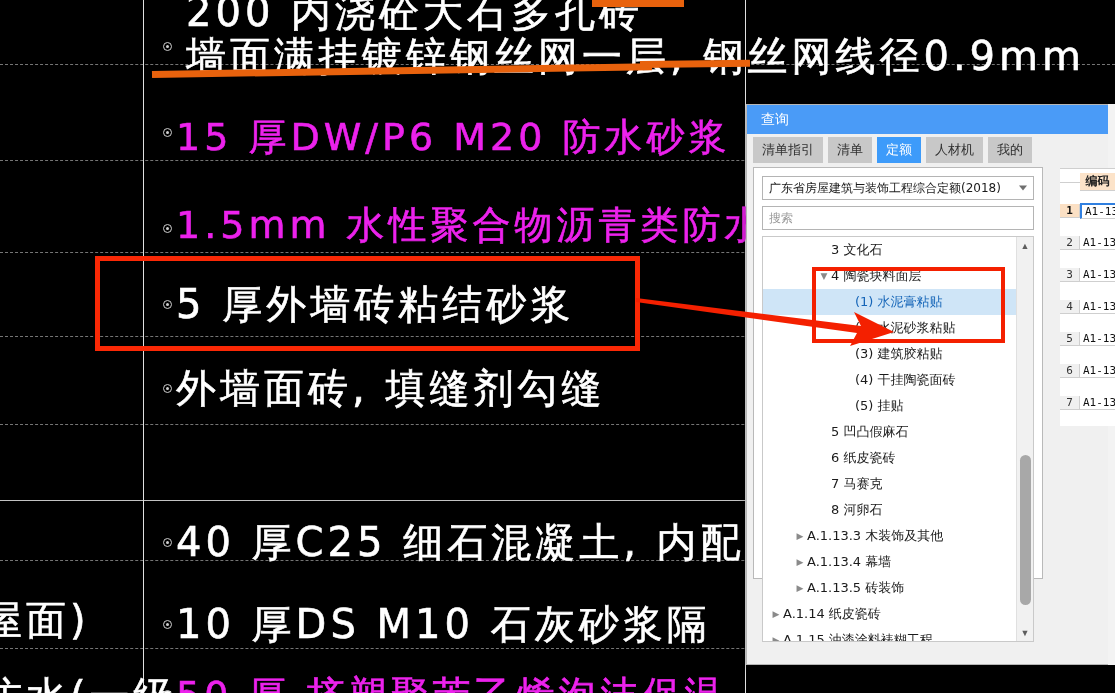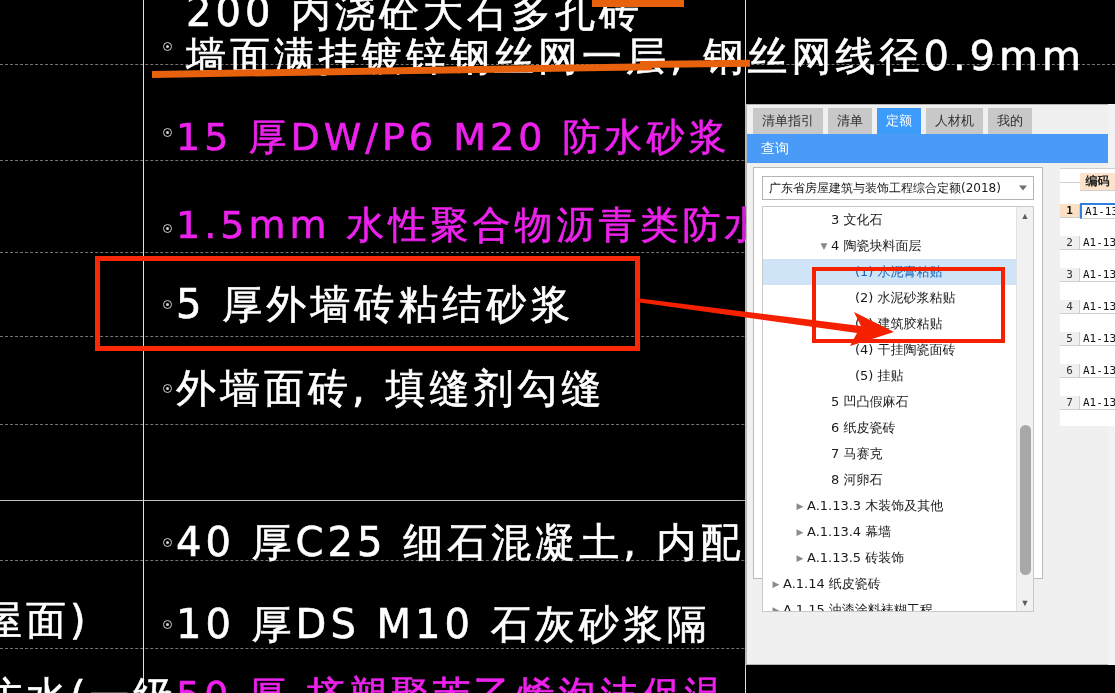--- a/index.html
+++ b/index.html
@@ -380,39 +380,40 @@
         </div>
         <div class="grow">
           <div class="gnum">8</div>
           <div class="gcell">A1-13-</div>
         </div>
       </div>
   </div>
 
   <div id="dialog">
 
+    <div id="titlebar">
+      <span class="title">查询</span>
+    </div>
+
     <div id="tabs">
         <div class="tab">清单指引</div>
         <div class="tab">清单</div>
         <div class="tab active">定额</div>
         <div class="tab">人材机</div>
         <div class="tab">我的</div>
       </div>
 
-    <div id="titlebar">
-      <span class="title">查询</span>
-    </div>
-
     <div id="dialog-body">
 
       <div class="combo">
         <span>广东省房屋建筑与装饰工程综合定额(2018)</span>
         <span class="caret"></span>
       </div>
 
+      <input class="searchbox" type="text" placeholder="搜索" style="">
 
       <div id="treewrap">
         <div id="treelist">
             <div class="tnode" style="padding-left: 54px;">
               <span class="arrow empty">▶</span>
               <span class="lbl">3 文化石</span>
             </div>
             <div class="tnode" style="padding-left: 54px;">
               <span class="arrow">▼</span>
               <span class="lbl">4 陶瓷块料面层</span>

